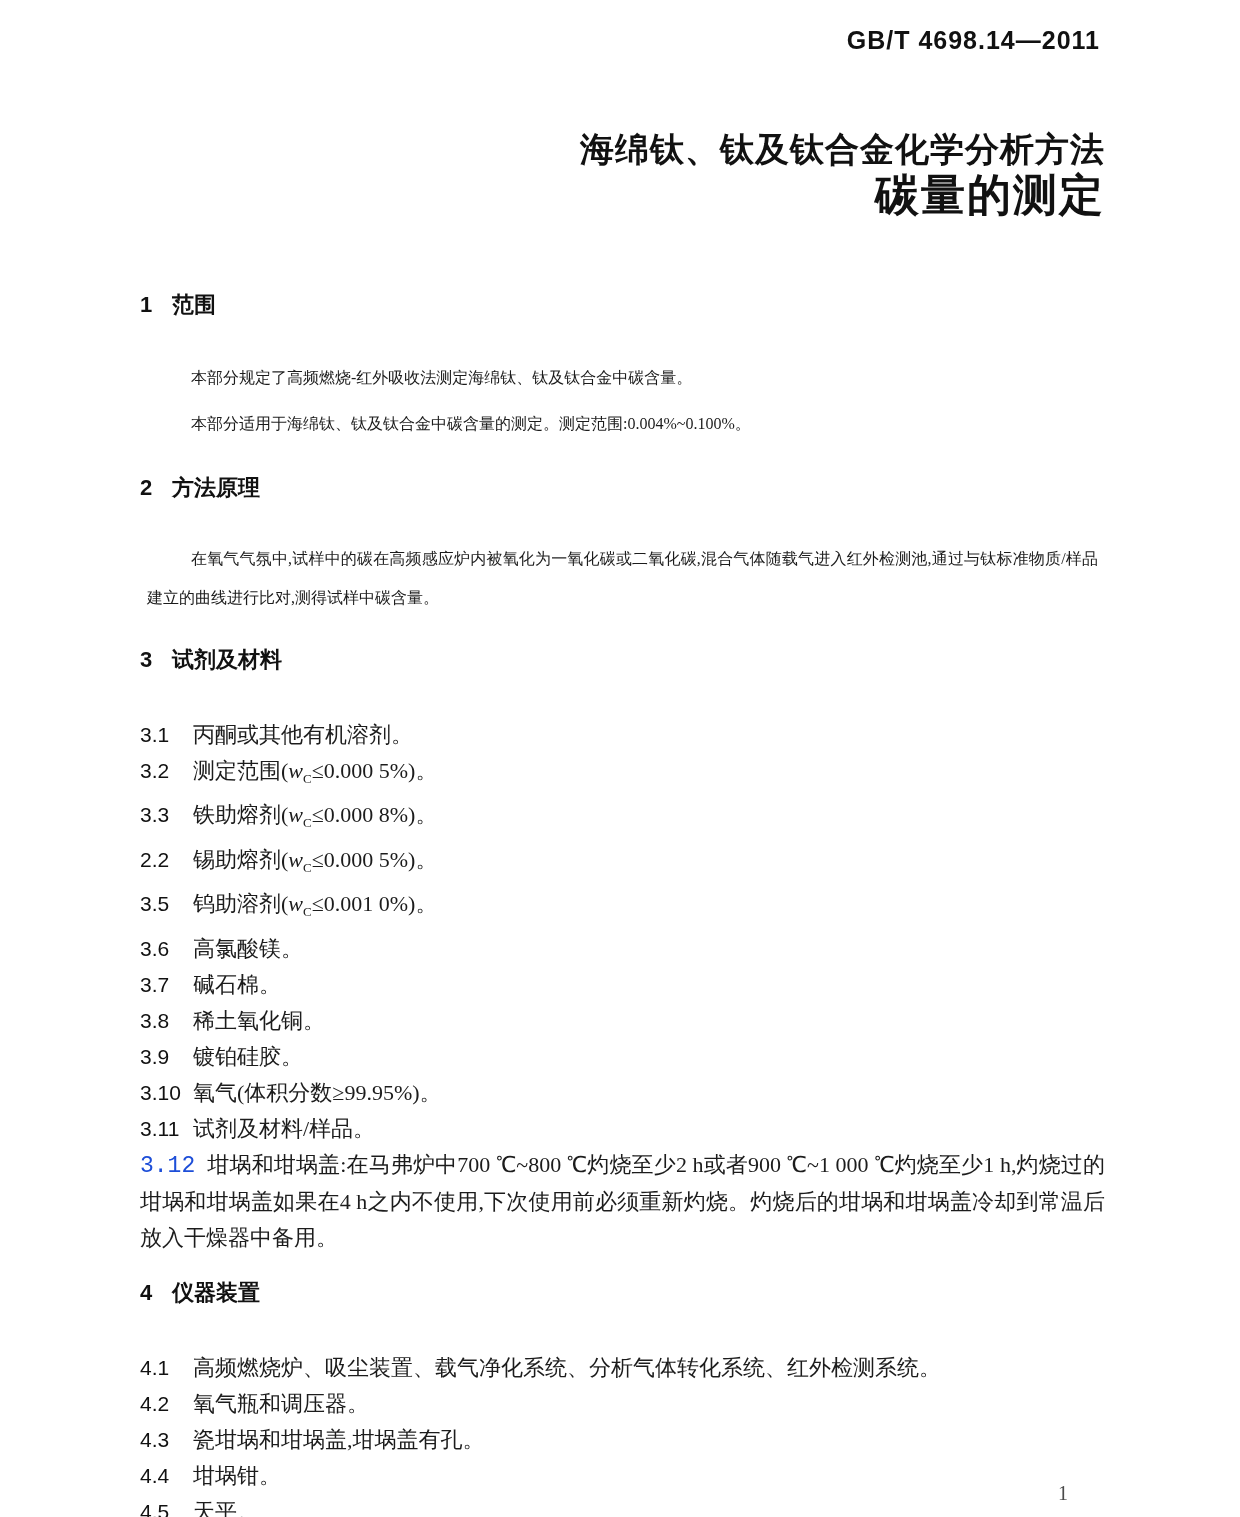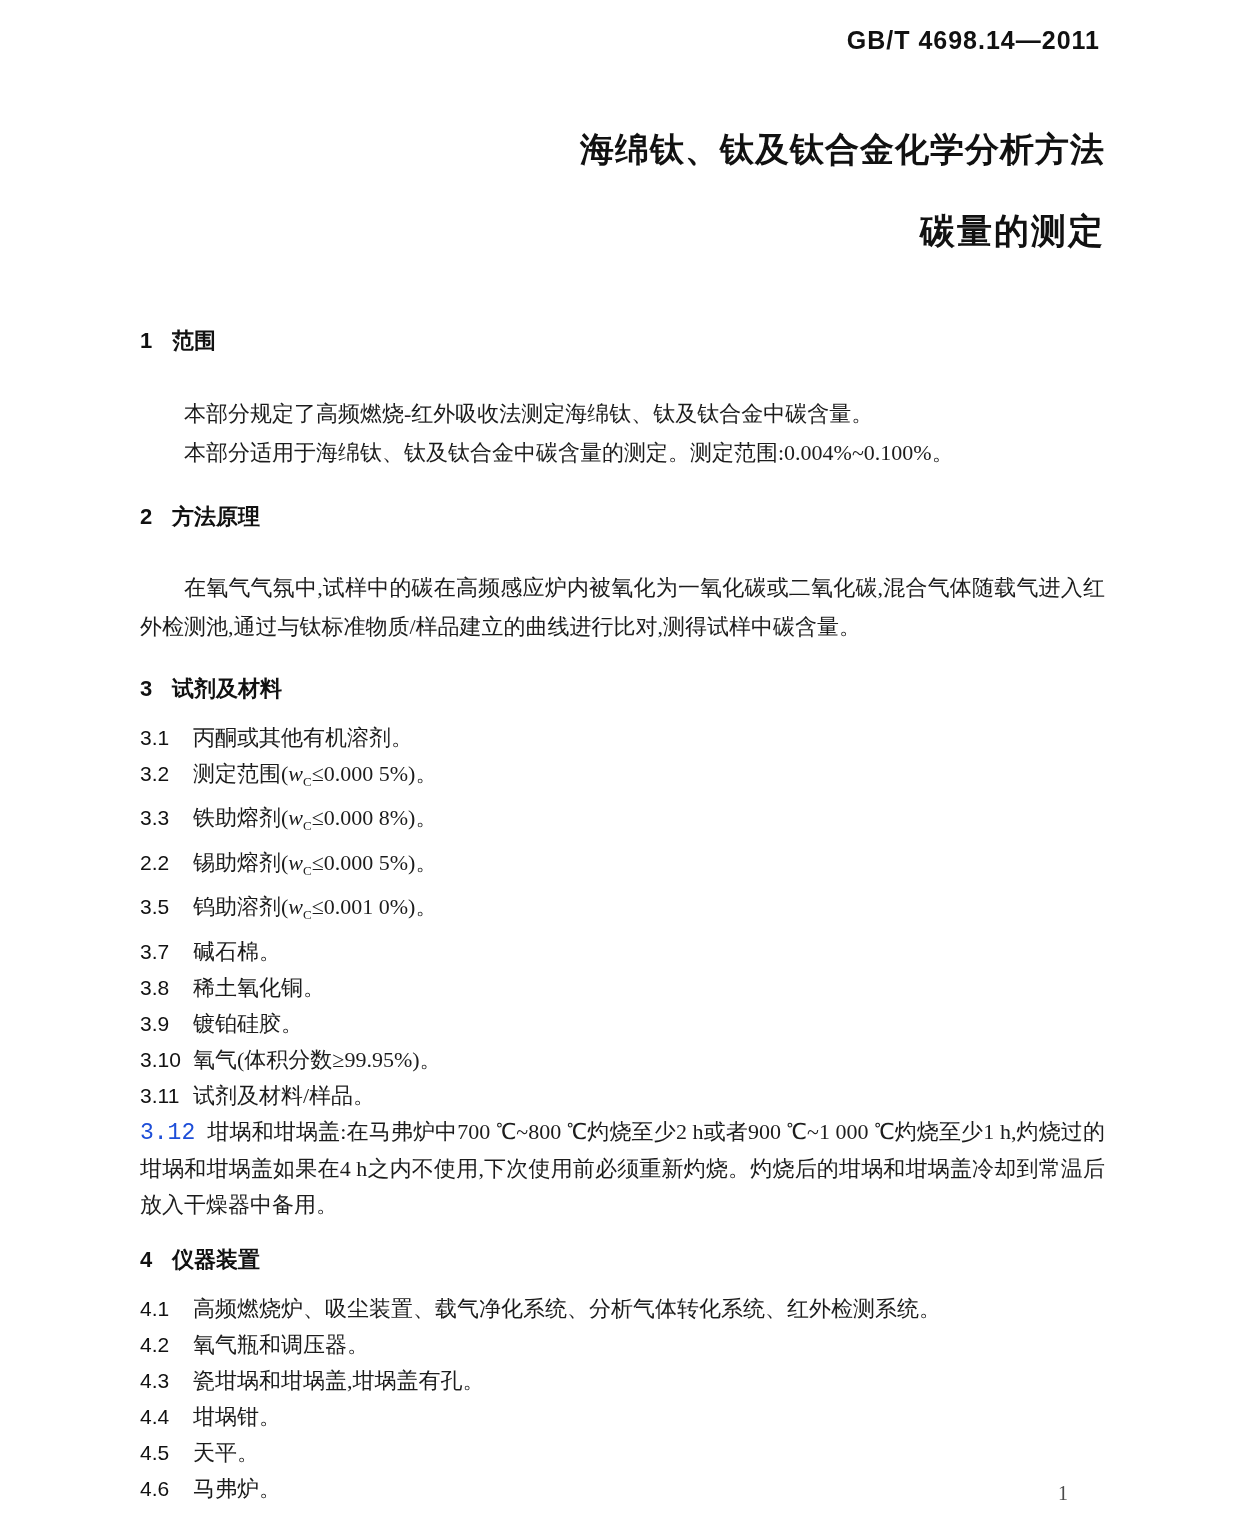--- a/index.html
+++ b/index.html
@@ -16,38 +16,38 @@
     position:absolute;top:26px;right:140px;
     font-family:"Liberation Sans", sans-serif;
     font-weight:bold;font-size:25px;letter-spacing:1px;
     color:#111;
   }
   .content{
     position:absolute;left:140px;top:0;width:965px;
   }
   .title-block{margin-top:126px;text-align:right;font-family:"Liberation Sans", sans-serif;font-weight:bold;color:#111;}
   .title1{font-size:34px;line-height:46px;letter-spacing:1px;}
-  .title2{font-size:35px;line-height:46px;letter-spacing:2px;margin-top:36px;}
+  .title2{font-size:44px;line-height:46px;letter-spacing:2px;}
   .sec-h{
     font-family:"Liberation Sans", sans-serif;
     font-weight:bold;font-size:22px;line-height:30px;color:#111;
     display:flex;align-items:baseline;
   }
   .sec-h .sec-num{display:inline-block;min-width:18px;margin-right:14px;}
   .sh1{margin-top:72px;}
   .sh2{margin-top:30px;}
   .sh3{margin-top:28px;}
   .sh4{margin-top:22px;}
   .para{
-    font-size:22px;line-height:39px;margin:0;
+    font-size:16px;line-height:39px;margin:7px;
     text-indent:44px;text-align:justify;
   }
   .para.first{margin-top:38px;}
   .para.sp{margin-top:36px;}
-  .items{margin-top:16px;}
+  .items{margin-top:42px;}
   .item{
     font-size:22px;line-height:36px;white-space:nowrap;
   }
   .item .num{
     display:inline-block;min-width:44px;margin-right:9px;
     font-family:"Liberation Sans", sans-serif;font-size:21px;color:#111;
   }
   .item-flow{
     font-size:22px;line-height:36px;margin:0;text-align:justify;
   }
@@ -104,20 +104,23 @@
       <div class="item">
         <span class="num">3.3</span><span class="txt"><span>铁助熔剂(</span><i class="var">w</i><sub>C</sub><span>≤0.000 8%)。</span></span>
       </div>
       <div class="item">
         <span class="num">2.2</span><span class="txt"><span>锡助熔剂(</span><i class="var">w</i><sub>C</sub><span>≤0.000 5%)。</span></span>
       </div>
       <div class="item">
         <span class="num">3.5</span><span class="txt"><span>钨助溶剂(</span><i class="var">w</i><sub>C</sub><span>≤0.001 0%)。</span></span>
       </div>
       <div class="item">
+        <span class="num">3.6</span><span class="txt"><span>高氯酸镁。</span></span>
+      </div>
+      <div class="item">
         <span class="num">3.7</span><span class="txt"><span>碱石棉。</span></span>
       </div>
       <div class="item">
         <span class="num">3.8</span><span class="txt"><span>稀土氧化铜。</span></span>
       </div>
       <div class="item">
         <span class="num">3.9</span><span class="txt"><span>镀铂硅胶。</span></span>
       </div>
       <div class="item">
         <span class="num">3.10</span><span class="txt"><span>氧气(体积分数≥99.95%)。</span></span>

